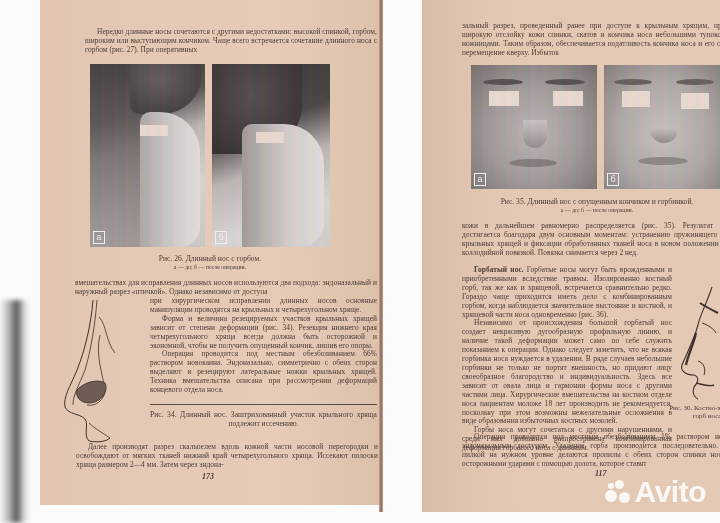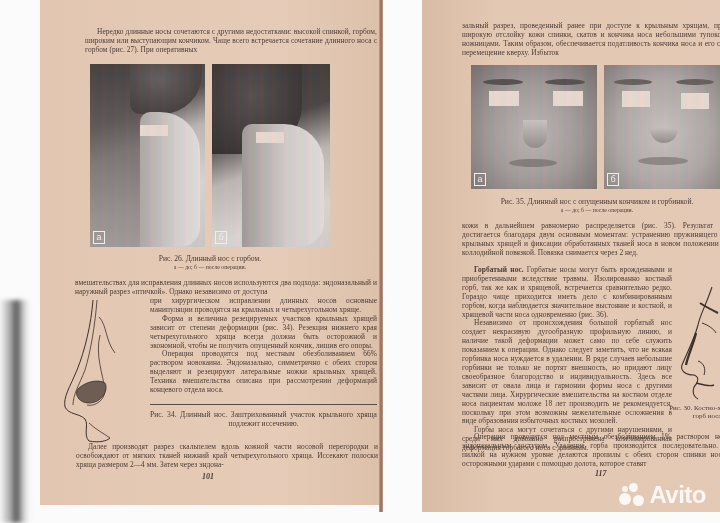--- a/index.html
+++ b/index.html
@@ -13,21 +13,21 @@
   .txt p{margin:0;text-indent:12px;}
   .txt p.noind{text-indent:0;}
   .cap{position:absolute;font-size:7.6px;line-height:9px;text-align:center;color:#4b3b35;}
   .sub{font-size:5.8px;}
   .pgnum{position:absolute;font-size:8px;font-style:italic;font-weight:bold;color:#4b3b35;}
   .photo{position:absolute;overflow:hidden;background:#8a8480;}
   .photo .lbl{position:absolute;left:3px;bottom:3px;width:10px;height:11px;border:1px solid #eee;color:#eee;font-size:9px;line-height:10px;text-align:center;font-family:"Liberation Sans",sans-serif;}
   .stripes{position:absolute;inset:0;background:repeating-linear-gradient(90deg,rgba(255,200,220,.10) 0 4px,rgba(180,220,200,.10) 4px 8px,rgba(210,190,240,.10) 8px 12px);}
   .bar{position:absolute;background:#e8d8cc;}
   .hr{position:absolute;height:1px;background:#5a4a44;}
-  .avito{position:absolute;right:14px;bottom:14px;color:rgba(255,255,255,.85);font-family:"Liberation Sans",sans-serif;font-weight:bold;font-size:24px;letter-spacing:-0.5px;display:flex;align-items:center;gap:4px;}
+  .avito{position:absolute;right:14px;bottom:14px;color:rgba(255,255,255,.85);font-family:"Liberation Sans",sans-serif;font-weight:bold;font-size:30px;letter-spacing:-0.5px;display:flex;align-items:center;gap:4px;}
   .avito .dots{position:relative;width:26px;height:24px;}
   .avito .dots span{position:absolute;border-radius:50%;background:rgba(255,255,255,.85);}
 </style>
 </head>
 <body>
 
 <div class="shadow"></div>
 
 <div class="page left">
   <div class="txt" style="left:45px;top:28px;width:292px;">
@@ -72,21 +72,21 @@
     <path d="M22 95 C30 86,44 84,50 88 C54 96,46 108,34 108 C24 108,20 100,22 95 Z" fill="#6e5d55" stroke="#3e302b" stroke-width=".8"></path>
     <path d="M34 128 C40 134,48 138,55 143" fill="none" stroke="#3e302b" stroke-width=".8"></path>
   </svg>
 
   <div class="hr" style="left:110px;top:404px;width:227px;"></div>
   <div class="cap" style="left:110px;top:410px;width:227px;text-align:justify;text-align-last:center;">Рис. 34. Длинный нос. Заштрихованный участок крыльного хряща подлежит иссечению.</div>
 
   <div class="txt" style="left:36px;top:443px;width:302px;">
     <p>Далее производят разрез скальпелем вдоль кожной части носовой перегородки и освобождают от мягких тканей нижний край четырехугольного хряща. Иссекают полоски хряща размером 2—4 мм. Затем через эндона-</p>
   </div>
-  <div class="pgnum" style="left:162px;top:472px;">101</div>
+  <div class="pgnum" style="left:162px;top:472px;">173</div>
 </div>
 
 <div class="spine"></div>
 
 <div class="page right">
   <div class="txt" style="left:40px;top:22px;width:288px;">
     <p class="noind">зальный разрез, проведенный ранее при доступе к крыльным хрящам, производят широкую отслойку кожи спинки, скатов и кончика носа небольшими тупоконечными ножницами. Таким образом, обеспечивается податливость кончика носа и его свободное перемещение кверху. Избыток</p>
   </div>
 
   <div class="photo" style="left:49px;top:65px;width:126px;height:124px;background:radial-gradient(ellipse at 50% 55%,#b8b2ae 0%,#9a9490 50%,#6a6460 100%);">

